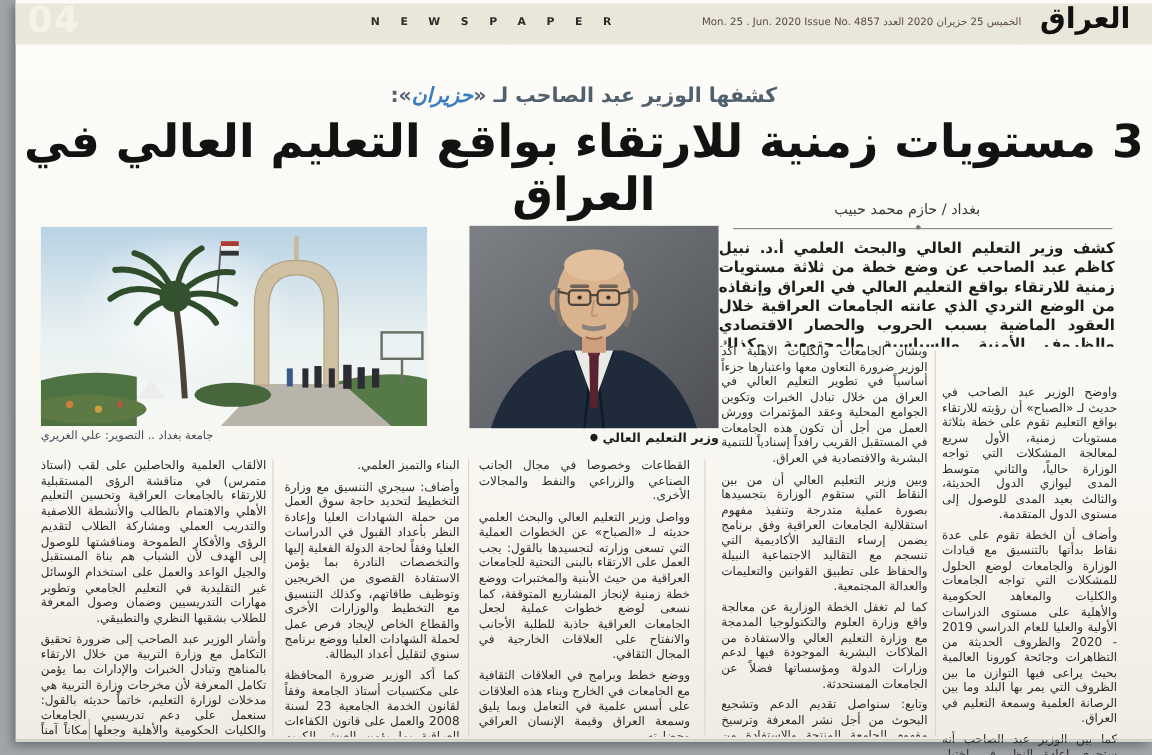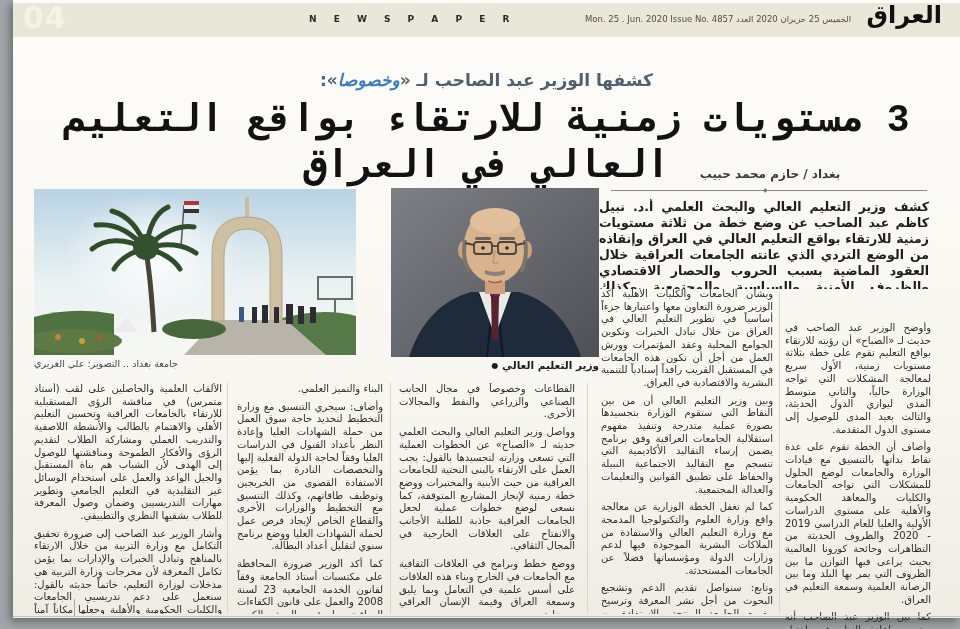--- a/index.html
+++ b/index.html
@@ -19,23 +19,23 @@
           letter-spacing:7px;color:#2b2b28;white-space:nowrap;}
   .dateline{position:absolute;left:572px;top:14px;width:262px;font-size:8.5px;
             color:#5c4a40;direction:ltr;white-space:nowrap;}
   .section{position:absolute;right:18px;top:1px;font-size:24px;font-weight:bold;
            color:#101010;direction:rtl;}
   
   .kicker{position:absolute;left:0;top:70px;width:100%;text-align:center;font-size:17px;
           font-weight:bold;color:#50606f;direction:rtl;}
   .kicker .logo{color:#3a7cc0;font-style:italic;font-weight:bold;}
   .headline{position:absolute;left:0;top:96px;width:100%;text-align:center;font-size:38px;
-            font-weight:bold;color:#121212;direction:rtl;letter-spacing:-0.5px;font-family:Liberation Mono, monospace;}
-  .byline{position:absolute;left:592px;top:167px;width:330px;text-align:center;
-          font-size:12px;font-weight:bold;color:#3a3a3a;direction:rtl;}
+            font-weight:bold;color:#121212;direction:rtl;letter-spacing:-0.5px;}
+  .byline{position:absolute;left:578px;top:167px;width:330px;text-align:center;
+          font-size:12px;font-weight:normal;color:#3a3a3a;direction:rtl;}
   .byline-rule{position:absolute;left:598px;top:190px;width:316px;border-top:1px solid #8e8e8e;}
   .byline-orn{position:absolute;left:750px;top:186px;font-size:6px;color:#777;}
   .lead{position:absolute;left:586px;top:199px;width:330px;height:90px;font-size:12.5px;
         font-weight:bold;line-height:16px;direction:rtl;text-align:justify;color:#1d1d1d;overflow:hidden;}
   
   .photo{position:absolute;overflow:hidden;background:#dfe5e3;}
   .photo svg{display:block;width:100%;height:100%;}
   .photo-left{left:21px;top:189px;width:322px;height:166px;}
   .caption-left{position:absolute;left:21px;top:358px;width:322px;direction:rtl;text-align:left;
                 font-size:9.5px;color:#3f4a55;}
@@ -65,21 +65,21 @@
 
 <div class="page">
 
   <div class="masthead"></div>
   <div class="pageno">04</div>
   <div class="npaper">N E W S P A P E R</div>
   <div class="dateline">Mon. 25 . Jun. 2020 Issue No. 4857 الخميس 25 حزيران 2020 العدد</div>
   <div class="section">العراق</div>
 
   <div class="kicker">
-    <span>كشفها الوزير عبد الصاحب لـ «</span><span class="logo">وخصوصا</span><span>»:</span>
+    <span>كشفها الوزير عبد الصاحب لـ «</span><span class="logo">حزيران</span><span>»:</span>
   </div>
   <div class="headline">3 مستويات زمنية للارتقاء بواقع التعليم العالي في العراق</div>
   <div class="byline">بغداد / حازم محمد حبيب</div>
   <div class="byline-rule"></div>
   <div class="byline-orn">◆</div>
   <div class="lead">كشف وزير التعليم العالي والبحث العلمي أ.د. نبيل كاظم عبد الصاحب عن وضع خطة من ثلاثة مستويات زمنية للارتقاء بواقع التعليم العالي في العراق وإنقاذه من الوضع التردي الذي عانته الجامعات العراقية خلال العقود الماضية بسبب الحروب والحصار الاقتصادي والظروف الأمنية والسياسية والمجتمعية وكذلك الاقتصادية.</div>
 
   <div class="photo photo-left">
     <svg viewBox="0 0 322 166" preserveAspectRatio="none">
       <defs>

